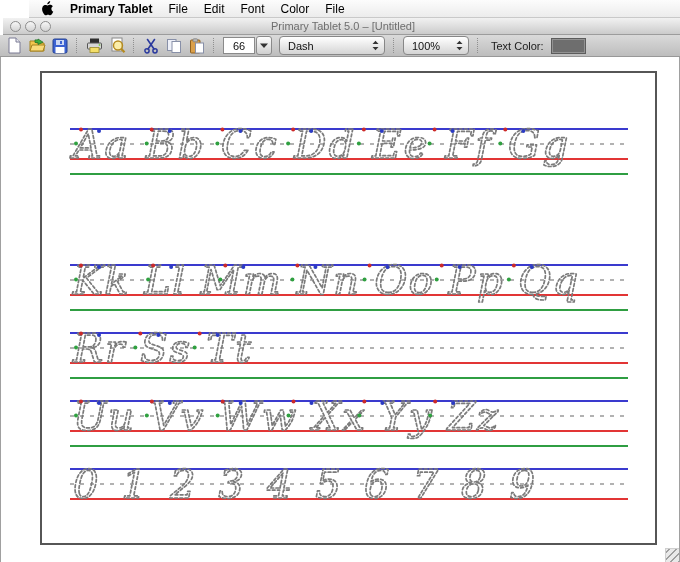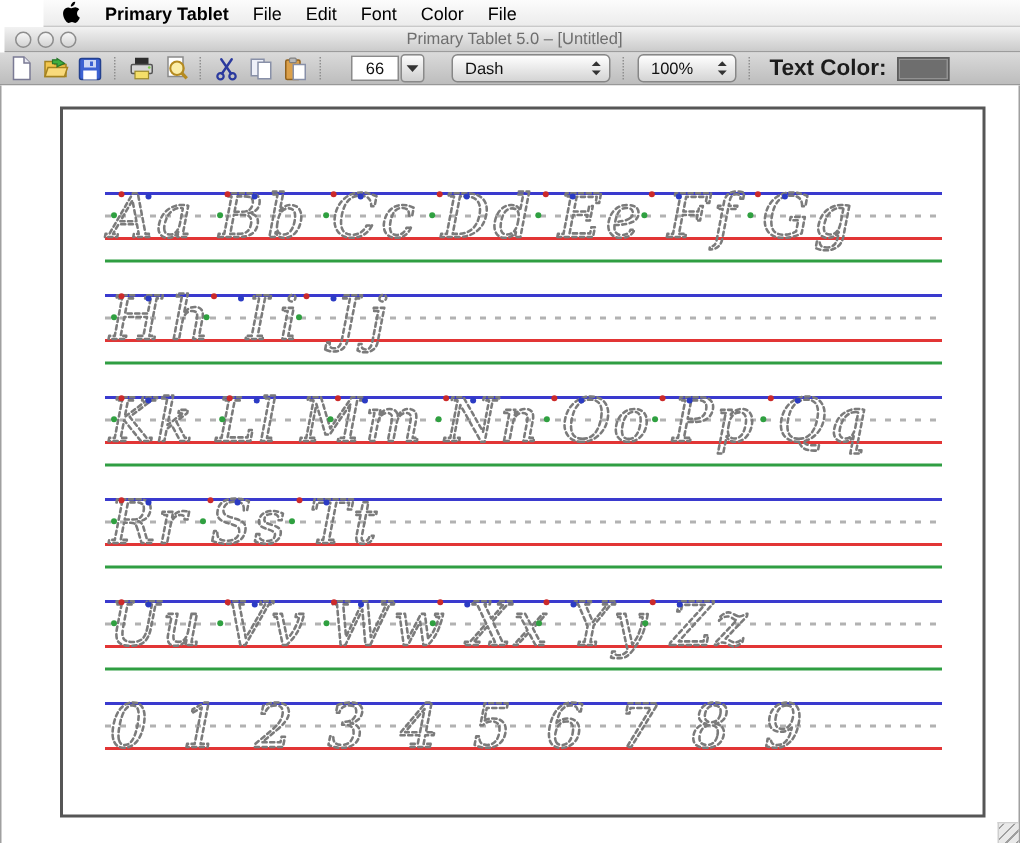--- a/index.html
+++ b/index.html
@@ -35,40 +35,40 @@
   }
   
   .toolbar{
     position:absolute;top:35px;left:0;width:100%;height:22px;
     background:linear-gradient(#dadada,#bdbdbd);
     border-bottom:1px solid #989898;box-sizing:border-box;
     display:flex;align-items:center;gap:3px;padding:0 4px;
   }
   .tbtn{width:20px;height:19px;display:flex;align-items:center;justify-content:center;}
   .tsep{width:1px;height:15px;border-left:1px dotted #8f8f8f;margin:0 3px;}
-  .combo{display:flex;align-items:center;margin:0 13px;}
+  .combo{display:flex;align-items:center;margin:0 2px;}
   .combo-value{
     width:30px;height:15px;background:#fff;border:1px solid #8a8a8a;
     font-size:11px;display:flex;align-items:center;justify-content:center;color:#111;
   }
   .combo-btn{
     width:14px;height:17px;margin-left:1px;border:1px solid #8a8a8a;border-radius:3px;
     background:linear-gradient(#fdfdfd,#cfcfcf);
     display:flex;align-items:center;justify-content:center;
   }
   .popup{
     height:17px;border:1px solid #878787;border-radius:4px;
     background:linear-gradient(#ffffff,#d4d4d4);
     display:flex;align-items:center;font-size:11px;color:#111;
     padding:0 4px 0 8px;margin:0 2px;gap:12px;
   }
   .popup .lbl{flex:1;}
   .popup-dash{width:92px;}
   .popup-zoom{width:52px;}
-  .tclabel{font-size:15px;font-weight:bold;color:#1c1c1c;margin:0 4px 0 6px;}
+  .tclabel{font-size:11px;font-weight:normal;color:#1c1c1c;margin:0 4px 0 6px;}
   .swatch{width:33px;height:14px;border:1px solid #5c5c5c;box-shadow:inset 0 0 0 1px rgba(255,255,255,.25);}
   
   .content{
     position:absolute;top:57px;left:0;width:100%;height:505px;
     background:#fff;box-sizing:border-box;
     border-left:1px solid #a0a0a0;border-right:1px solid #a0a0a0;
   }
   .page{
     position:absolute;left:39px;top:14px;width:617px;height:474px;
     background:#fff;border:2px solid #565656;box-sizing:border-box;
@@ -231,38 +231,20 @@
           <circle cx="288.85714285714283" cy="15.5" r="2" fill="#2fa040"></circle>
           <circle cx="364.57142857142856" cy="1.5" r="2" fill="#cc2a2a"></circle>
           <circle cx="382.57142857142856" cy="3" r="2" fill="#2b3bc4"></circle>
           <circle cx="359.57142857142856" cy="15.5" r="2" fill="#2fa040"></circle>
           <circle cx="435.2857142857142" cy="1.5" r="2" fill="#cc2a2a"></circle>
           <circle cx="453.2857142857142" cy="3" r="2" fill="#2b3bc4"></circle>
           <circle cx="430.2857142857142" cy="15.5" r="2" fill="#2fa040"></circle>
         </svg>
     </div>
 
-    <div class="row" style="top:123px">
-      <div class="line top"></div>
-      <div class="line mid"></div>
-      <div class="line base"></div>
-      <div class="line desc"></div>
-      <svg class="trace" width="558" height="48">
-        <text x="3" y="30" textLength="185" lengthAdjust="spacing">Hh Ii Jj</text>
-      <circle cx="11" cy="1.5" r="2" fill="#cc2a2a"></circle>
-          <circle cx="29" cy="3" r="2" fill="#2b3bc4"></circle>
-          <circle cx="6" cy="15.5" r="2" fill="#2fa040"></circle>
-          <circle cx="72.66666666666666" cy="1.5" r="2" fill="#cc2a2a"></circle>
-          <circle cx="90.66666666666666" cy="3" r="2" fill="#2b3bc4"></circle>
-          <circle cx="67.66666666666666" cy="15.5" r="2" fill="#2fa040"></circle>
-          <circle cx="134.33333333333331" cy="1.5" r="2" fill="#cc2a2a"></circle>
-          <circle cx="152.33333333333331" cy="3" r="2" fill="#2b3bc4"></circle>
-          <circle cx="129.33333333333331" cy="15.5" r="2" fill="#2fa040"></circle>
-        </svg>
-    </div>
 
     <div class="row" style="top:191px">
       <div class="line top"></div>
       <div class="line mid"></div>
       <div class="line base"></div>
       <div class="line desc"></div>
       <svg class="trace" width="558" height="48">
         <text x="3" y="30" textLength="505" lengthAdjust="spacing">Kk Ll Mm Nn Oo Pp Qq</text>
       <circle cx="11" cy="1.5" r="2" fill="#cc2a2a"></circle>
           <circle cx="29" cy="3" r="2" fill="#2b3bc4"></circle>

